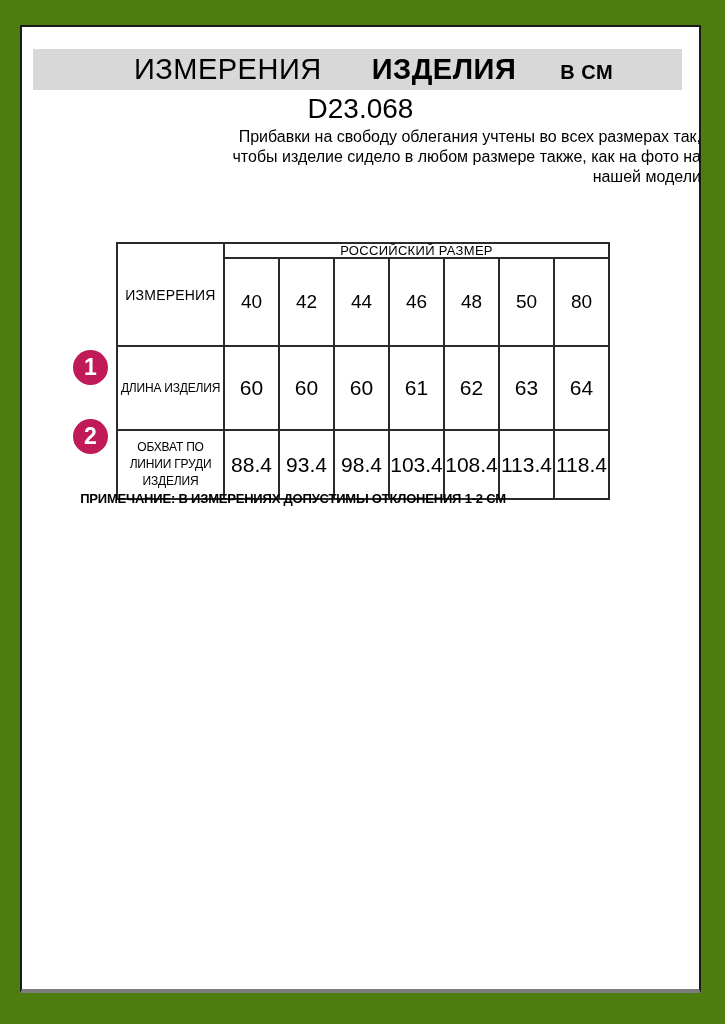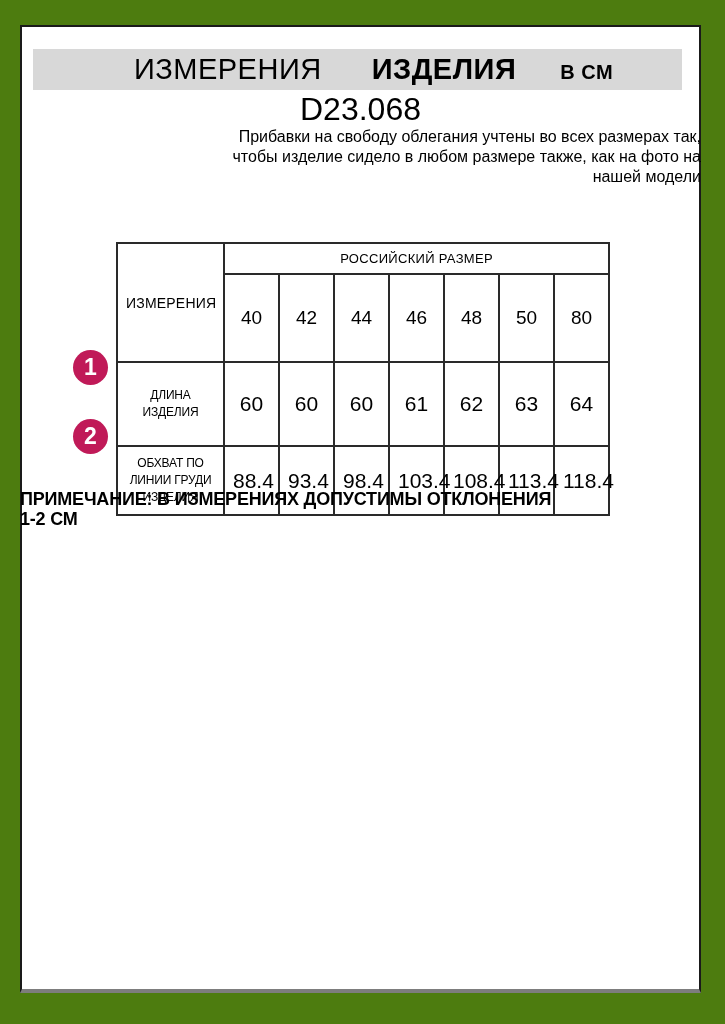--- a/index.html
+++ b/index.html
@@ -31,21 +31,21 @@
     text-align:center;line-height:41px;
     padding-left:32px;
     white-space:nowrap;
   }
   .title-word-1{font-size:29px;font-weight:400;letter-spacing:0.5px;}
   .title-word-2{font-size:29px;font-weight:700;letter-spacing:0.5px;margin-left:50px;}
   .title-unit{font-size:20px;font-weight:700;letter-spacing:0.5px;margin-left:44px;}
 
   .article{
     position:absolute;left:20px;top:94px;width:681px;
-    text-align:center;font-size:32px;line-height:30px;font-weight:400;
+    text-align:center;font-size:28px;line-height:30px;font-weight:400;
   }
 
   .description{
     position:absolute;left:20px;top:127px;width:681px;
     text-align:right;font-size:16px;line-height:20px;
   }
 
   .badge{
     position:absolute;left:73px;width:35px;height:35px;border-radius:50%;
     background:var(--badge);color:#fff;
@@ -56,35 +56,35 @@
   .badge-2{top:419px;}
 
   table.measurements{
     position:absolute;left:116px;top:242px;
     border-collapse:collapse;table-layout:fixed;
     width:492px;
   }
   table.measurements th,table.measurements td{
     border:2px solid var(--grid);
     text-align:center;vertical-align:middle;
-    font-weight:400;padding:8px;
+    font-weight:400;padding:0;
   }
   col.c-label{width:107px;}
   col.c-size{width:55px;}
   .size-group-cell{height:13px;font-size:13px;letter-spacing:0.3px;line-height:13px;}
   .measurements-header-cell{font-size:14px;letter-spacing:0.2px;}
   .size-cell{height:88px;font-size:19px;font-weight:700;}
   .row-label-cell{font-size:12px;letter-spacing:-0.2px;line-height:17px;white-space:pre-line;}
   .row-1 td{height:84px;}
   .row-2 td{height:69px;}
   .value-cell{font-size:21px;}
 
   .note{
     position:absolute;left:20px;top:489px;width:546px;
-    font-size:18px;font-weight:700;letter-spacing:-0.2px;line-height:20px;
+    text-align:center;font-size:13px;font-weight:700;letter-spacing:-0.2px;line-height:20px;
   }
 </style>
 </head>
 <body>
 
 <div id="screen">
 
   <div class="page-frame"></div>
 
   <div class="title-bar">

